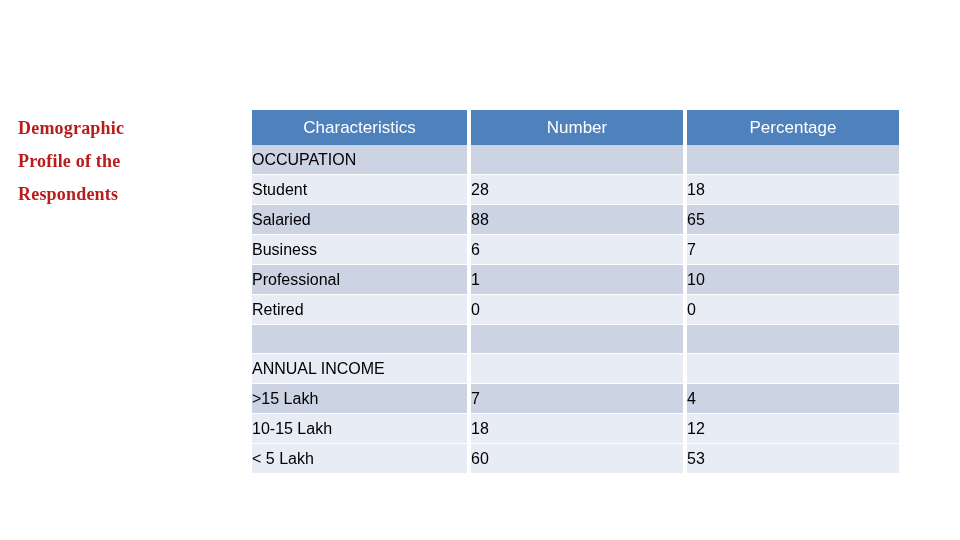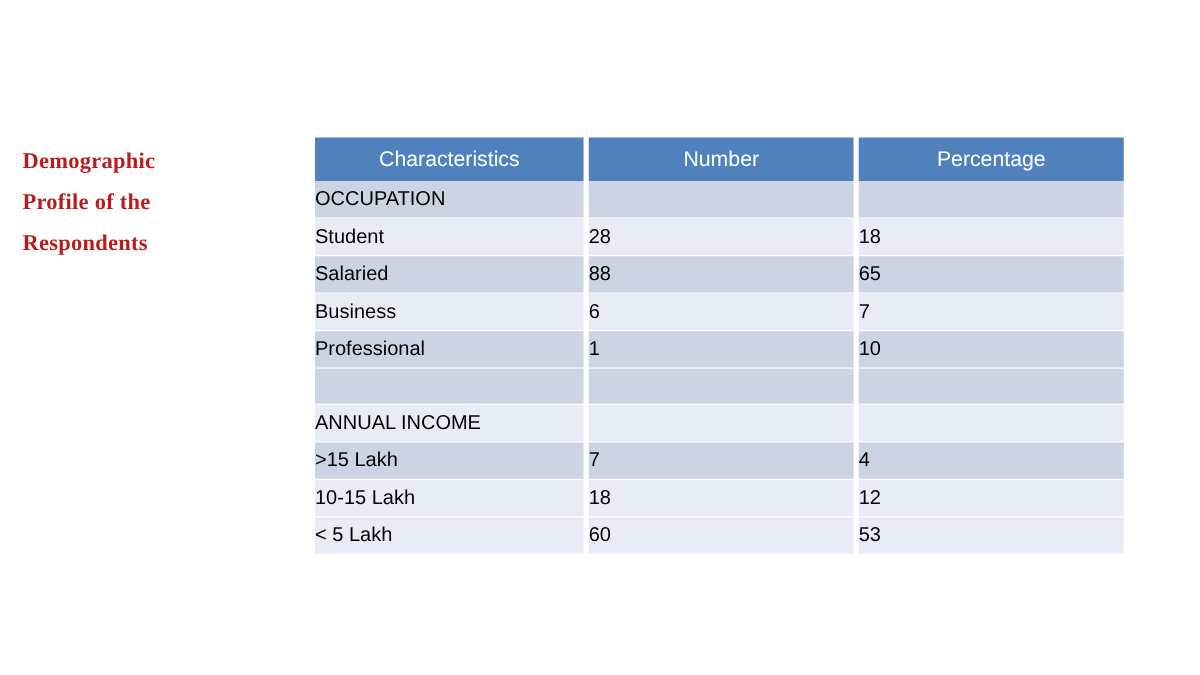--- a/index.html
+++ b/index.html
@@ -150,20 +150,27 @@
         <td class="gapcell"></td>
         <td class="cell-pct">7</td>
       </tr>
       <tr class="stripe-dark">
         <td class="cell-char">Professional</td>
         <td class="gapcell"></td>
         <td class="cell-num">1</td>
         <td class="gapcell"></td>
         <td class="cell-pct">10</td>
       </tr>
+      <tr class="stripe-light">
+        <td class="cell-char">Retired</td>
+        <td class="gapcell"></td>
+        <td class="cell-num">0</td>
+        <td class="gapcell"></td>
+        <td class="cell-pct">0</td>
+      </tr>
       <tr class="stripe-dark">
         <td class="cell-char"></td>
         <td class="gapcell"></td>
         <td class="cell-num"></td>
         <td class="gapcell"></td>
         <td class="cell-pct"></td>
       </tr>
       <tr class="stripe-light">
         <td class="cell-char sectionlabel">ANNUAL INCOME</td>
         <td class="gapcell"></td>

